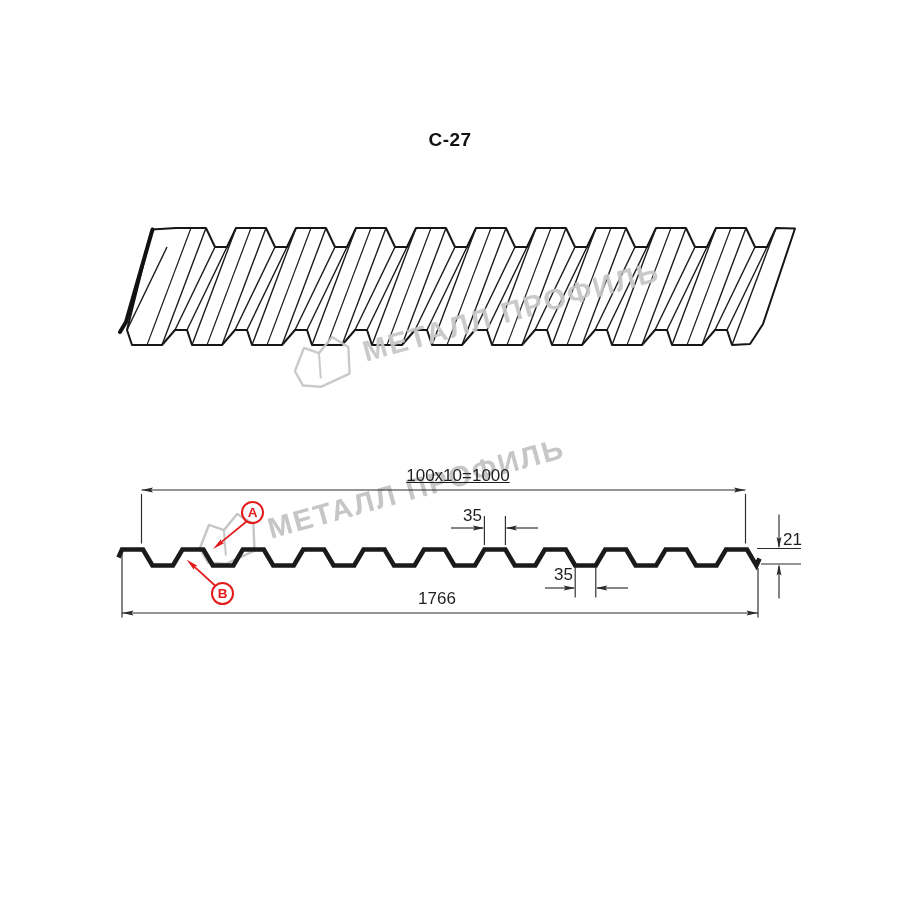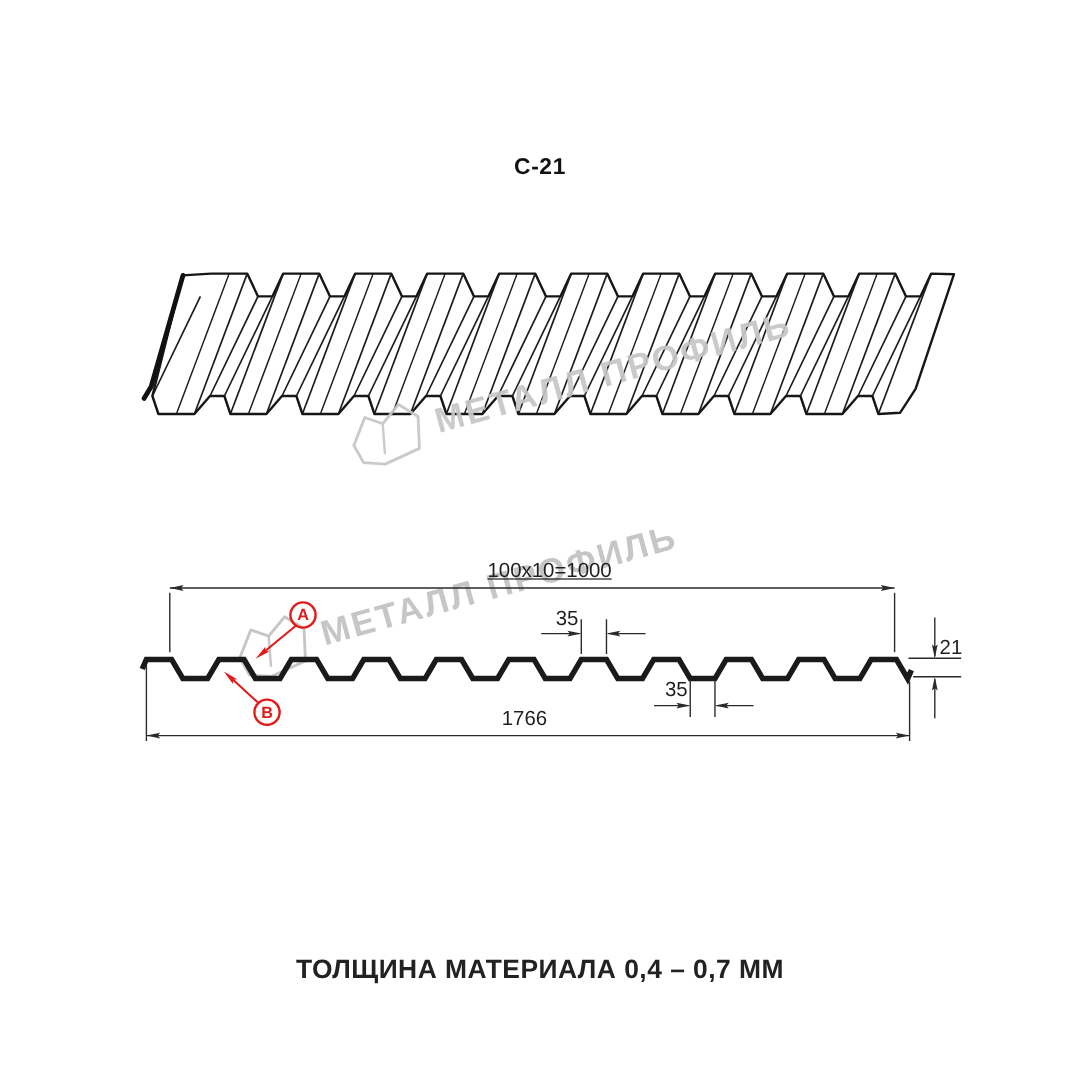--- a/index.html
+++ b/index.html
@@ -26,21 +26,21 @@
         border-radius:50%;display:flex;align-items:center;justify-content:center;
         font-size:13.5px;font-weight:600;color:#e21a1a;background:transparent;z-index:6;}
   #markA{left:241px;top:501px;}
   #markB{left:211px;top:582px;}
 </style>
 </head>
 <body>
 
 <div class="page">
 
-  <div class="centered subtitle">С-21</div>
+  <div class="centered subtitle">С-27</div>
 
   <div class="wm" id="wm1">
     <svg width="64" height="52" viewBox="0 0 64 52">
       <path d="M3,26 L18,6 L31,15 L48,3 L61,17 L55,43 L24,48 L7,42 Z" fill="none" stroke="currentColor" stroke-width="2.4" stroke-linejoin="round"></path>
       <path d="M31,15 L26,40" fill="none" stroke="currentColor" stroke-width="2"></path>
     </svg>
     <span class="wm-text">МЕТАЛЛ ПРОФИЛЬ</span>
   </div>
 
   <svg id="sheet3d" width="710" height="170" viewBox="100 200 710 170">
@@ -145,14 +145,13 @@
 
   <div class="dim" id="dim-top">100x10=1000</div>
   <div class="dim" id="dim-1051">1766</div>
   <div class="dim" id="dim-21">21</div>
   <div class="dim" id="dim-35a">35</div>
   <div class="dim" id="dim-35b">35</div>
 
   <div class="mark" id="markA">А</div>
   <div class="mark" id="markB">В</div>
 
-  <div class="centered footer">ТОЛЩИНА МАТЕРИАЛА 0,4 – 0,7 ММ</div>
 </div>
 
 </body></html>

